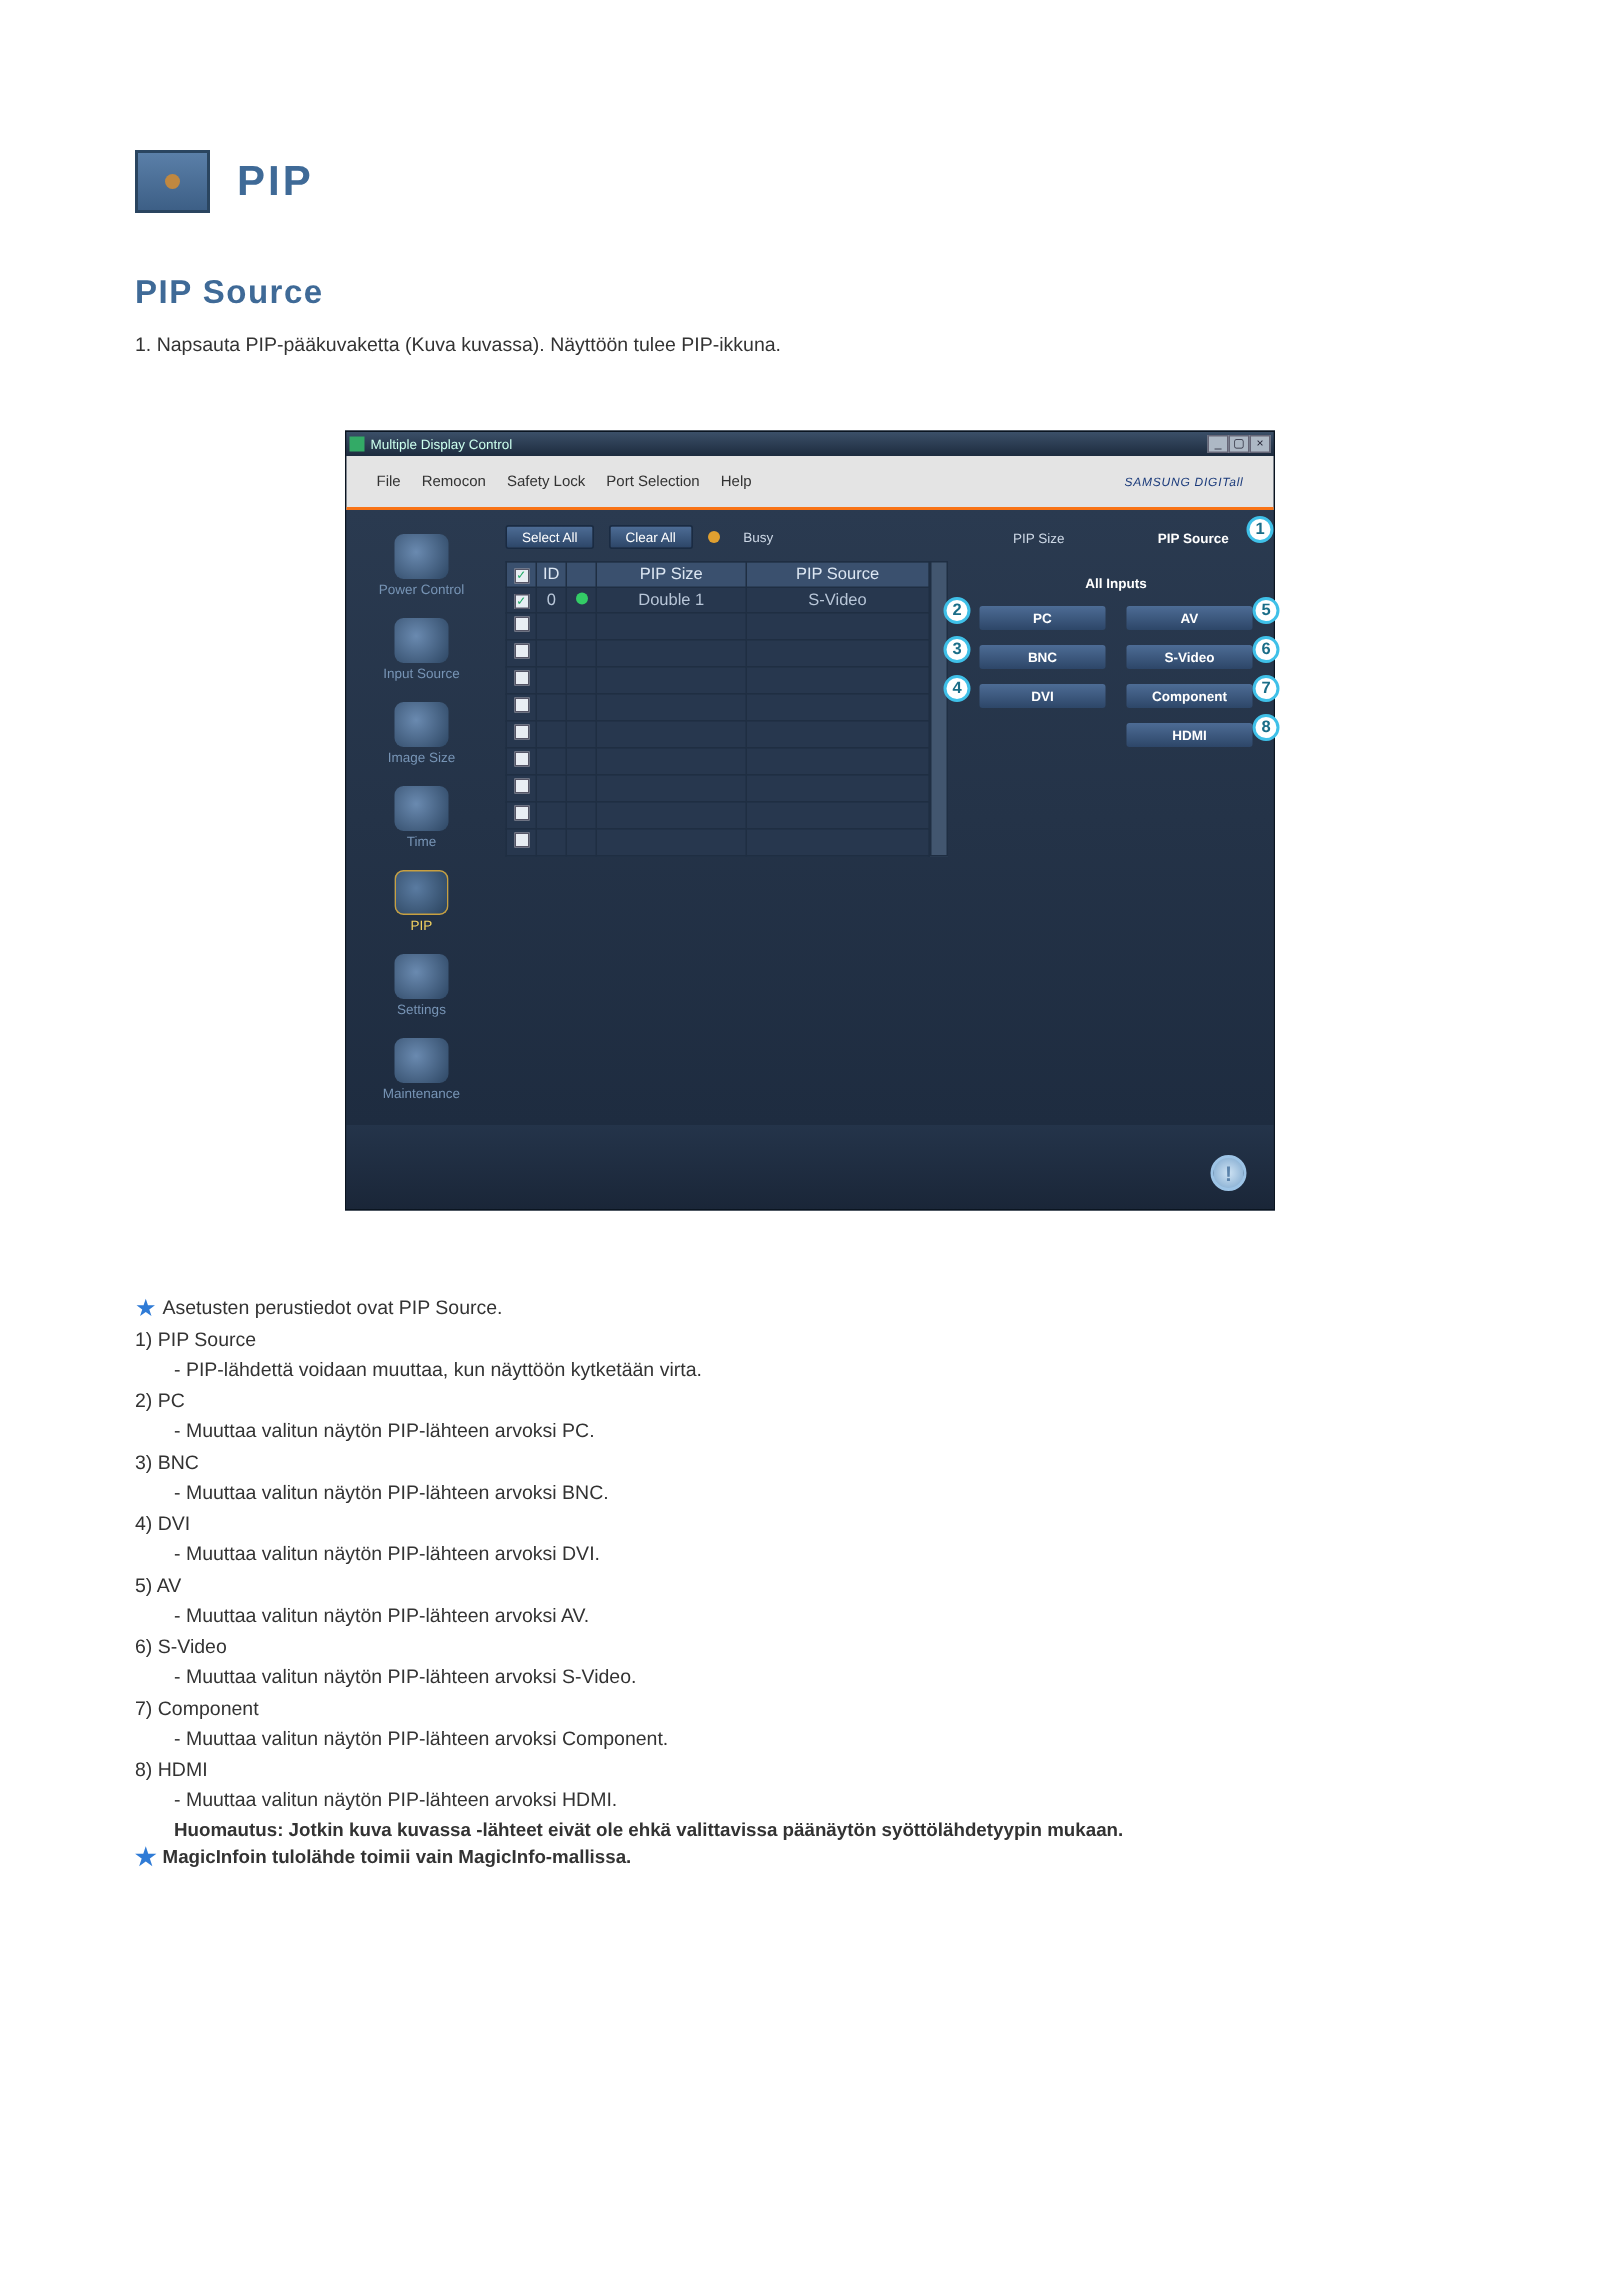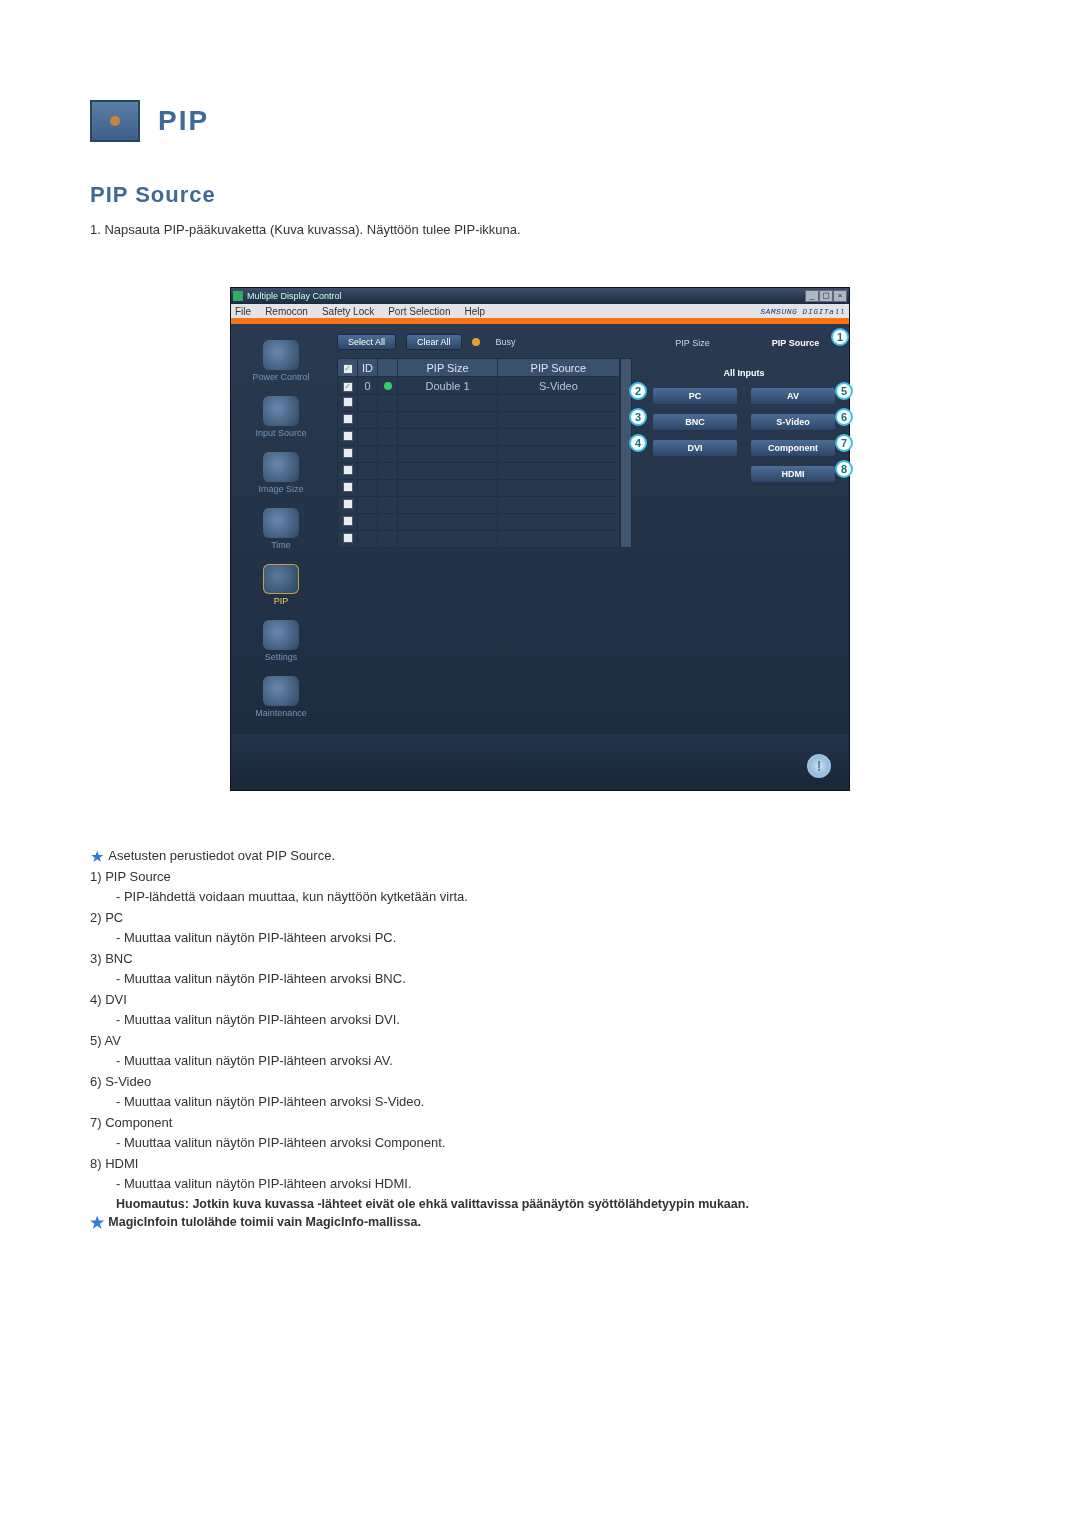--- a/index.html
+++ b/index.html
@@ -10,23 +10,23 @@
   .page-title { font-family: Verdana, sans-serif; font-size: 28px; font-weight: bold; color: #3f6a97; letter-spacing: 2px; }
   .section-title { font-family: Verdana, sans-serif; font-size: 22px; font-weight: bold; color: #3f6a97; margin-bottom: 14px; letter-spacing: 1px; }
   .instruction { font-size: 13px; margin-bottom: 50px; }
   
   .win { width: 620px; margin: 0 auto 55px auto; background:#2e3f55; border:1px solid #0a1420; position:relative; }
   .titlebar { height:16px; background: linear-gradient(#3b4f68,#1d2b3e); display:flex; align-items:center; justify-content:space-between; padding:0 2px; font-size:9px; color:#cfe; }
   .titlebar-left { display:flex; align-items:center; gap:4px; }
   .tb-icon { width:10px; height:10px; background:#3a6; }
   .winbtns { display:flex; gap:0; }
   .winbtn { width:14px; height:12px; background:#adb8c5; border:1px solid #667; font-size:8px; line-height:10px; text-align:center; color:#223; }
-  .menubar { height:20px; background:#e4e4e4; display:flex; align-items:center; gap:14px; padding:0 4px; font-size:10px; color:#333; border-bottom:6px solid #f97316; justify-content:space-between;}
+  .menubar { height:36px; background:#e4e4e4; display:flex; align-items:center; gap:14px; padding:0 20px; font-size:10px; color:#333; border-bottom:2px solid #f97316; justify-content:space-between;}
   .menubar-left { display:flex; gap:14px; }
-  .menubar-right { font-size:8px; font-style:italic; color:#1a3a7a; letter-spacing:0.5px;font-family:Liberation Mono, monospace; }
+  .menubar-right { font-size:8px; font-style:italic; color:#1a3a7a; letter-spacing:0.5px; }
   .body-area { display:flex; background:linear-gradient(#2a3a50,#1e2c40); min-height:360px; }
   
   .sidebar { width:100px; padding:10px 4px; display:flex; flex-direction:column; align-items:center; gap:2px; }
   .side-item { width:90px; text-align:center; color:#7794b5; font-size:9px; padding:2px 0 6px; }
   .side-item.active { color:#f0d060; }
   .side-icon { width:36px; height:30px; margin:4px auto 2px; background:radial-gradient(circle at 40% 40%, #6a8ab0, #2d4663); border-radius:6px; position:relative; }
   .side-item.active .side-icon { background:radial-gradient(circle at 40% 40%, #5a7ba1, #28405a); box-shadow: inset 0 0 0 1px #c8a040; }
   
   .mid { flex:1; padding:10px 6px; }
   .toolbar { display:flex; gap:10px; align-items:center; margin-bottom:8px; }

